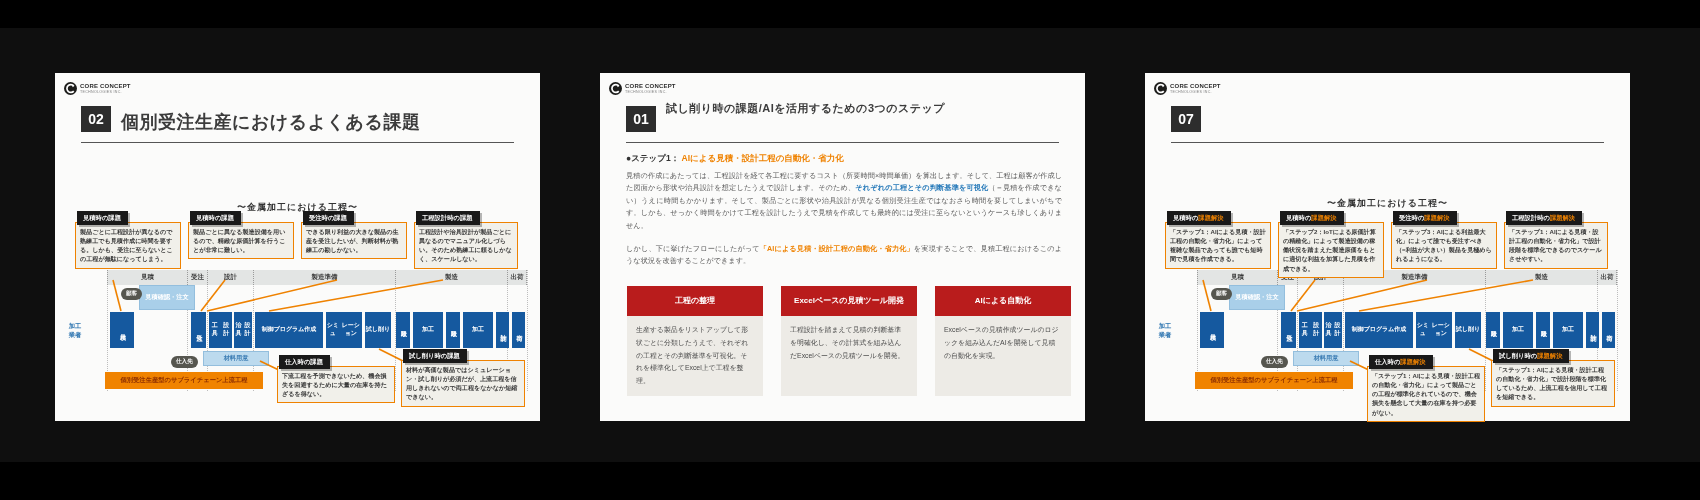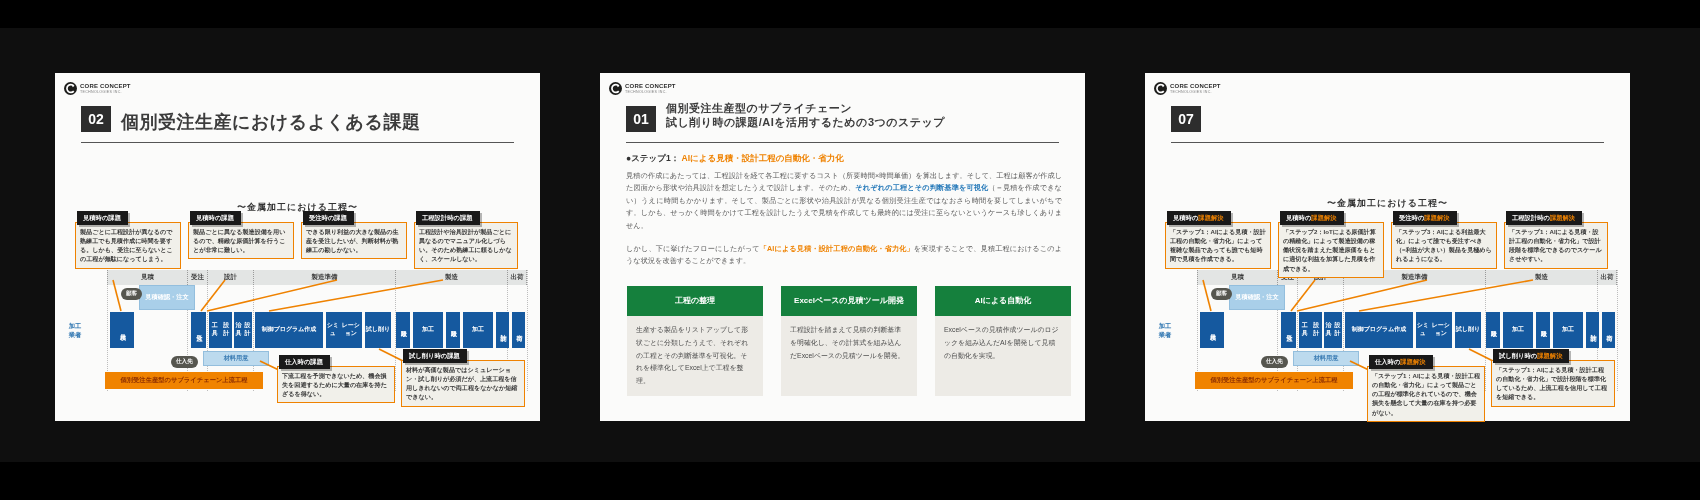--- a/index.html
+++ b/index.html
@@ -51,21 +51,21 @@
         z-index:3;box-sizing:border-box;}
   .worker{position:absolute;left:6px;top:249px;width:28px;color:#2e75b0;font-weight:bold;font-size:6.3px;
           text-align:center;line-height:1.35;z-index:2;}
   .banner{position:absolute;left:50px;top:299px;width:158px;height:17px;background:#f08300;color:#8d2f00;
           font-weight:bold;font-size:6.3px;display:flex;align-items:center;justify-content:center;z-index:2;}
   .connectors{position:absolute;left:0;top:0;width:485px;height:348px;pointer-events:none;z-index:3;}
 
   
   .step{position:absolute;left:26px;top:80px;font-size:8.5px;font-weight:bold;color:#333;}
   .para{position:absolute;left:26px;width:436px;font-size:7.2px;line-height:1.72;color:#5a5a5a;text-align:justify;}
-  .col-h{position:absolute;top:213px;height:30px;width:136px;background:#15803d;color:#fff;font-weight:bold;
+  .col-h{position:absolute;top:213px;height:30px;width:136px;background:#b91c1c;color:#fff;font-weight:bold;
          font-size:8px;display:flex;align-items:center;justify-content:center;text-align:center;padding:0 4px;
          box-sizing:border-box;line-height:1.2;}
   .col-b{position:absolute;top:243px;width:136px;height:80px;background:#edebe6;padding:8px 9px;
          box-sizing:border-box;font-size:6.9px;line-height:1.85;color:#4a4a4a;}
 </style>
 </head>
 <body>
 
 <div class="canvas">
   <div class="stage"></div>
@@ -168,21 +168,20 @@
         <path d="M15 6 A6 6 0 1 0 15 14" fill="none" stroke="#fff" stroke-width="2.6"></path>
         <path d="M13 4 l3 2 -3 2 z" fill="#fff"></path>
       </svg>
       <div>
         <div class="logo-name">CORE CONCEPT</div>
         <div class="logo-sub">TECHNOLOGIES INC.</div>
       </div>
     </div>
     <div class="numbox">01</div>
     <div class="title" style="top:28px;font-size:11px;">
-      <span style="display:block">個別受注生産型のサプライチェーン</span>
       <span style="display:block">試し削り時の課題/AIを活用するための3つのステップ</span>
     </div>
     <div class="hr"></div>
     <div class="step">
       <span>●ステップ1：</span>
       <span class="seg-orange">AIによる見積・設計工程の自動化・省力化</span>
     </div>
     <div class="para" style="top:97px;"><span>見積の作成にあたっては、工程設計を経て各工程に要するコスト（所要時間×時間単価）を算出します。そして、工程は顧客が作成した図面から形状や治具設計を想定したうえで設計します。そのため、</span><span class="seg-blue">それぞれの工程とその判断基準を可視化</span><span>（＝見積を作成できない）うえに時間もかかります。そして、製品ごとに形状や治具設計が異なる個別受注生産ではなおさら時間を要してしまいがちです。しかも、せっかく時間をかけて工程を設計したうえで見積を作成しても最終的には受注に至らないというケースも珍しくありません。</span></div>
     <div class="para" style="top:170px;"><span>しかし、下に挙げたフローにしたがって</span><span class="seg-orange">「AIによる見積・設計工程の自動化・省力化」</span><span>を実現することで、見積工程におけるこのような状況を改善することができます。</span></div>
     <div>

